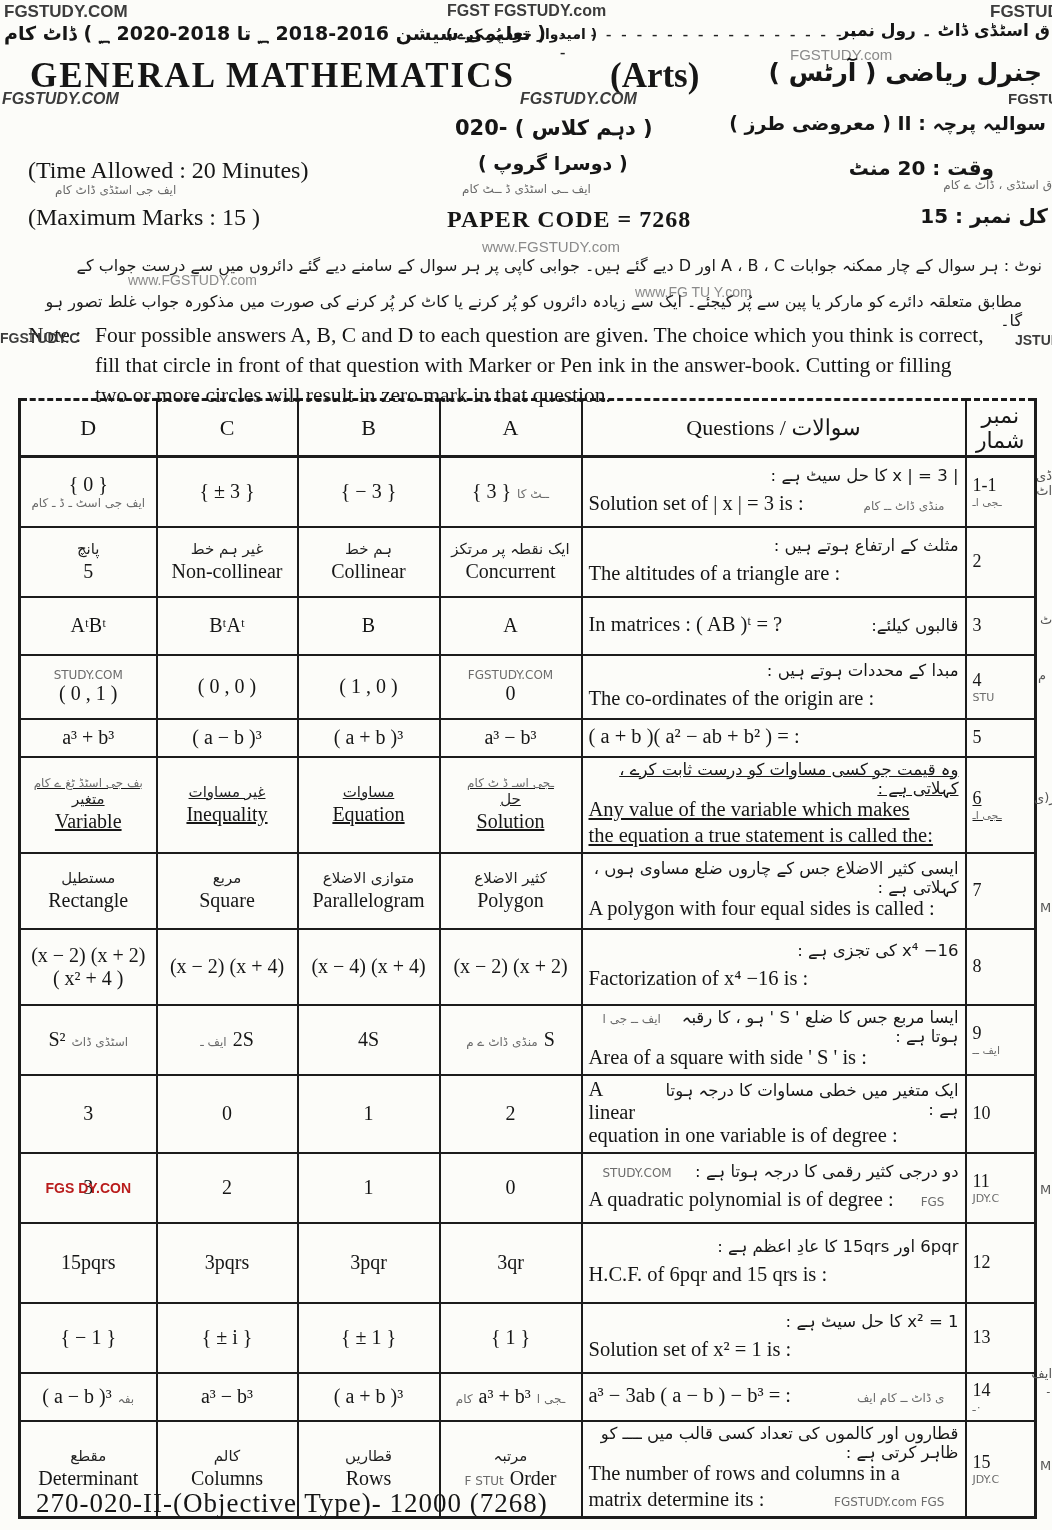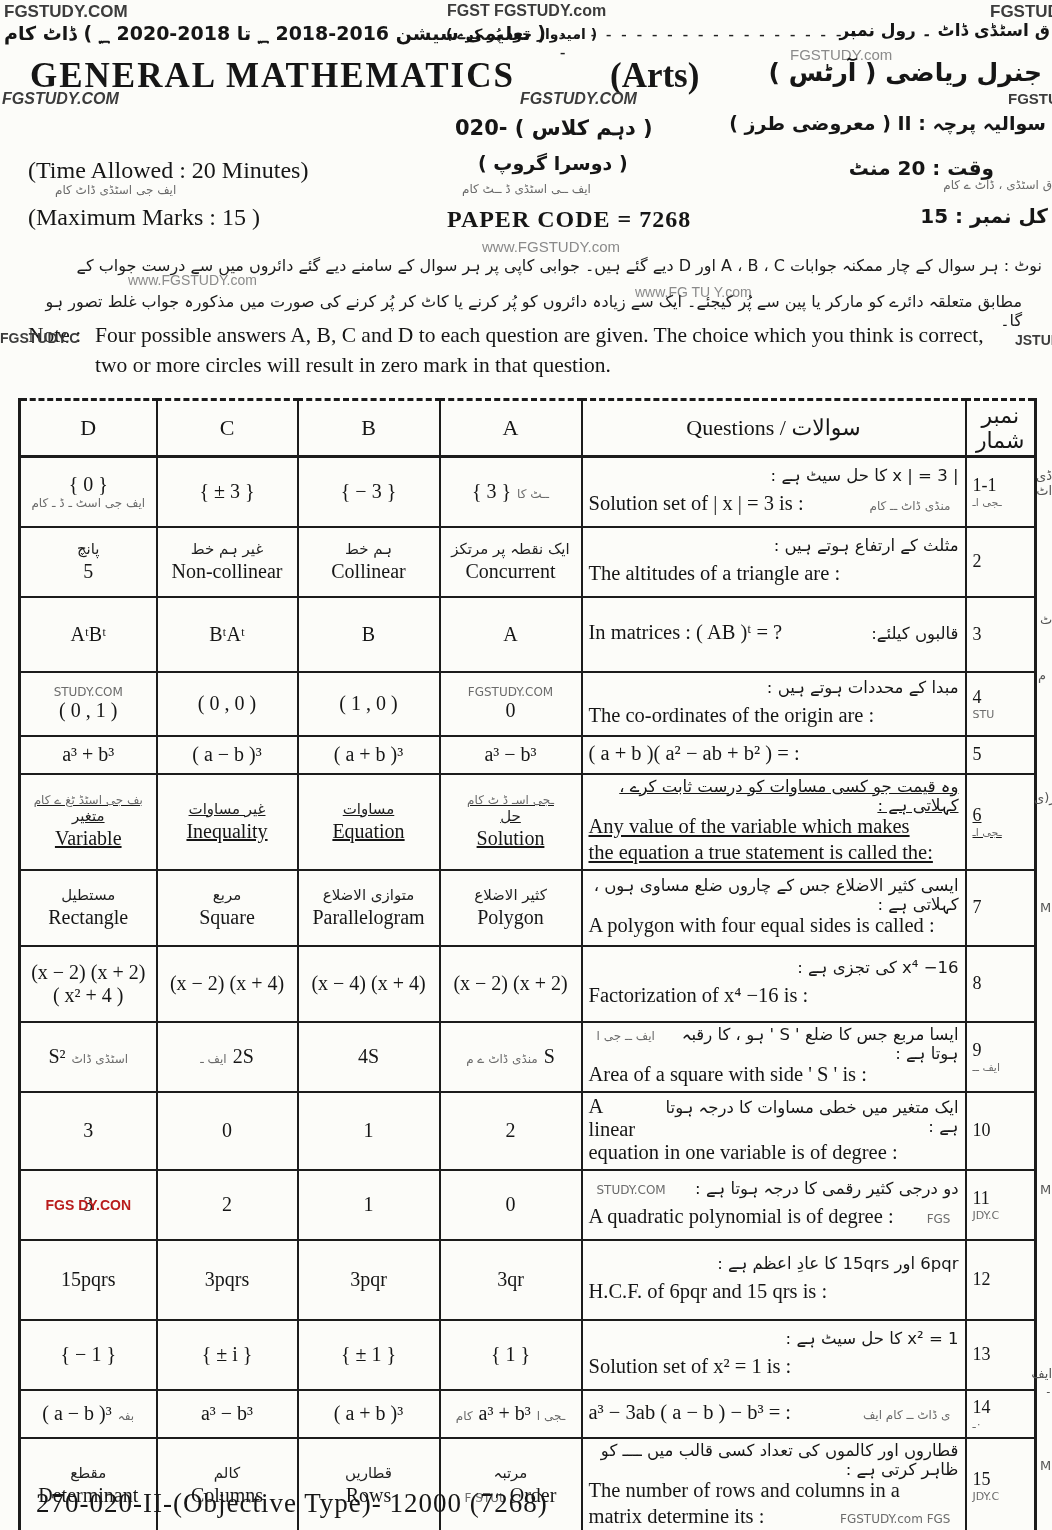--- a/index.html
+++ b/index.html
@@ -37,21 +37,21 @@
   .optrow{display:flex;justify-content:center;align-items:baseline;gap:6px;}
   .optv{white-space:pre-line;}
   .cellwm{font-size:12px;}
   .wm-over{position:absolute;left:50%;top:50%;transform:translate(-50%,-50%);
     font-family:"Liberation Sans",sans-serif;font-weight:bold;
     color:#b91c1c;font-size:14px;white-space:nowrap;}
   .q-cell{padding:4px 12px;}
   .qline{display:flex;align-items:baseline;min-height:26px;}
   .q-en{font-size:20.5px;text-align:left;}
   .q-ur{font-size:16.5px;margin-left:auto;text-align:right;}
-  .q-wm{margin:0 8px;}
+  .q-wm{margin:0 14px;}
   .no-cell{text-align:left;font-size:18px;vertical-align:top;padding-top:4px;margin-left:27px;}
   .no-wm{font-size:11px;}
 
   #footer{position:absolute;left:36px;top:1488px;font-size:27px;letter-spacing:1px;}
   .edgefrag{position:absolute;font-size:13px;color:#555;}
 </style>
 </head>
 <body>
 
 <div id="hdr">
@@ -92,20 +92,21 @@
 
 <div id="note">
   <div class="abs ur note-ur" style="right:10px;top:256px;width:1010px;text-align:right;">نوٹ :   ہر سوال کے چار ممکنہ جوابات A ، B ، C اور D دیے گئے ہیں۔ جوابی کاپی پر ہر سوال کے سامنے دیے گئے دائروں میں سے درست جواب کے</div>
   <span class="abs wm-lt" style="left:128px;top:272px;font-size:14px;">www.FGSTUDY.com</span>
   <span class="abs wm-lt" style="left:635px;top:284px;font-size:14px;">www.FG TU Y.com</span>
   <div class="abs ur note-ur" style="right:30px;top:292px;width:990px;text-align:right;">مطابق متعلقہ دائرے کو مارکر یا پین سے پُر کیجئے۔ ایک سے زیادہ دائروں کو پُر کرنے یا کاٹ کر پُر کرنے کی صورت میں مذکورہ جواب غلط تصور ہو گا۔</div>
 
   <span class="abs note-en" style="left:28px;top:320px;">Note  :</span>
   <div class="abs note-en" style="left:95px;top:320px;width:930px;">
     <div>Four possible answers A, B, C and D to each question are given.  The choice which you think is correct,</div>
+    <div>fill  that  circle  in front of that question with Marker  or  Pen ink in the answer-book.   Cutting or filling</div>
     <div>two or more circles will result in  zero mark in that question.</div>
   </div>
   <span class="abs wm" style="left:0px;top:330px;font-size:14px;">FGSTUDY.C</span>
   <span class="abs wm" style="left:1015px;top:332px;font-size:14px;">JSTUDY</span>
 </div>
 
 <div id="tablewrap">
   <table class="tbl">
     <colgroup>
       <col style="width:137px">
@@ -193,21 +194,21 @@
               <span class="q-ur ur">مثلث کے ارتفاع ہوتے ہیں  :</span>
             </div>
             <div class="qline">
               <span class="q-en">The altitudes of a triangle are   :</span>
             </div>
           </td>
           <td class="no-cell">
             <div>2</div>
           </td>
         </tr>
-        <tr style="height: 75px;">
+        <tr style="height: 58px;">
           <td class="opt-cell">
             <div class="optrow">
               <div class="optv">AᵗBᵗ</div>
             </div>
           </td>
           <td class="opt-cell">
             <div class="optrow">
               <div class="optv">BᵗAᵗ</div>
             </div>
           </td>

